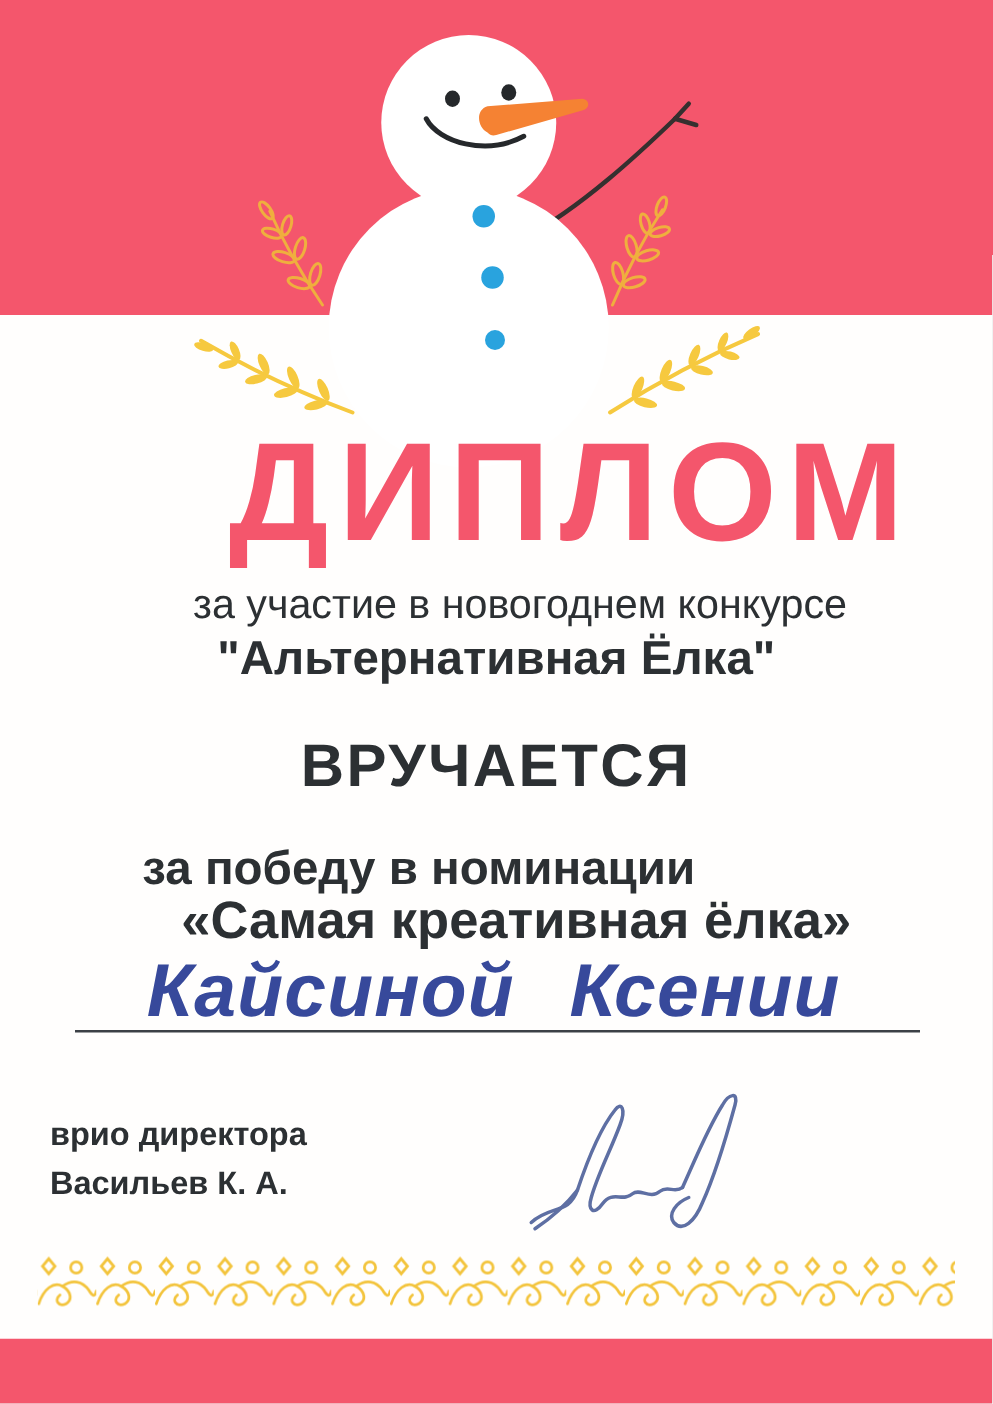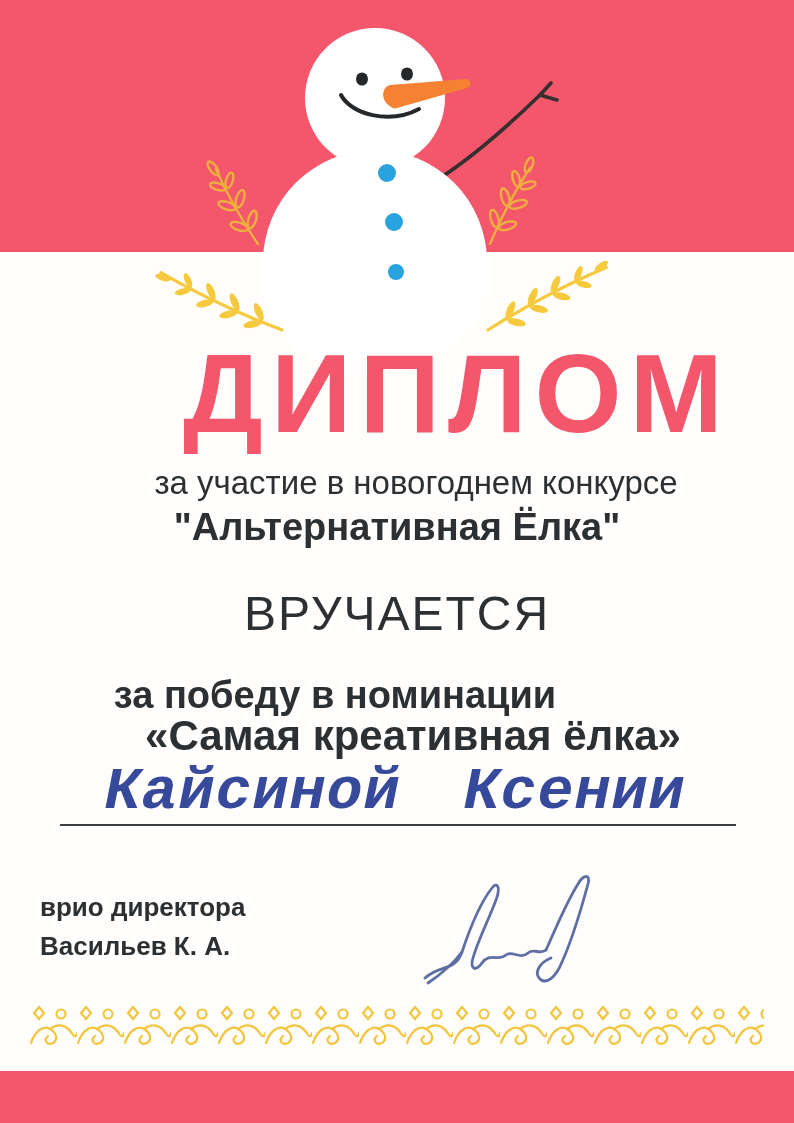--- a/index.html
+++ b/index.html
@@ -15,28 +15,28 @@
   .title{
     position:absolute;top:338px;left:16px;width:794px;text-align:center;
     font-size:112px;font-weight:bold;letter-spacing:8px;line-height:1;
     color:var(--accent-pink,#f4566c);white-space:nowrap;padding-left:44px;
   }
   .sub1{position:absolute;top:464px;left:0;width:794px;text-align:center;
     font-size:33px;font-weight:normal;color:var(--text-dark,#2c3033);margin-left:19px;}
   .sub2{position:absolute;top:506px;left:0;width:794px;text-align:center;
     font-size:38px;font-weight:bold;color:var(--text-dark,#2c3033);}
   .presented{position:absolute;top:586px;left:0;width:794px;text-align:center;
-    font-size:48px;font-weight:normal;letter-spacing:2px;color:var(--text-dark,#2c3033);}
+    font-size:48px;font-weight:bold;letter-spacing:2px;color:var(--text-dark,#2c3033);}
   .nom1{position:absolute;top:674px;left:0;width:670px;text-align:center;
     font-size:38px;font-weight:bold;color:var(--text-dark,#2c3033);}
   .nom2{position:absolute;top:712px;left:16px;width:794px;text-align:center;
     font-size:42px;font-weight:bold;color:var(--text-dark,#2c3033);}
   .recipient{
     position:absolute;top:758px;left:55px;width:680px;text-align:center;
-    font-family:Liberation Mono, monospace;font-style:italic;font-weight:bold;
+    font-family:Liberation Sans, sans-serif;font-style:italic;font-weight:bold;
     font-size:60px;letter-spacing:1px;word-spacing:26px;
     color:var(--name-blue,#37499b);white-space:nowrap;
   }
   .rule{position:absolute;top:824px;left:60px;width:676px;height:0;
     border-top:2px solid #3c4146;}
   .signer{position:absolute;top:888px;left:40px;
     font-size:26px;font-weight:bold;line-height:39px;color:var(--text-dark,#2c3033);}
   .signature{position:absolute;top:856px;left:408px;}
   .ornament{position:absolute;top:1002px;left:30px;}
 </style>

